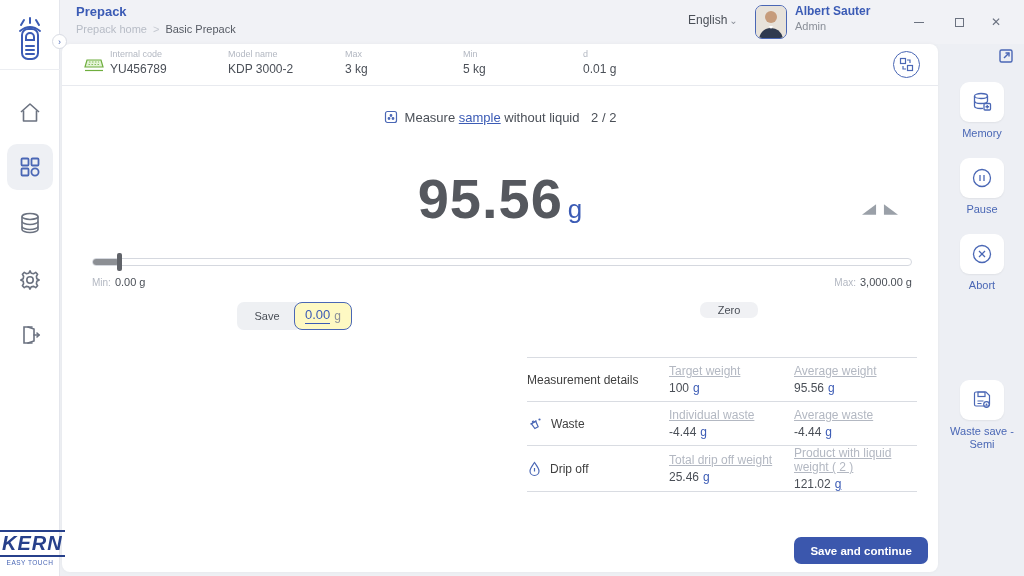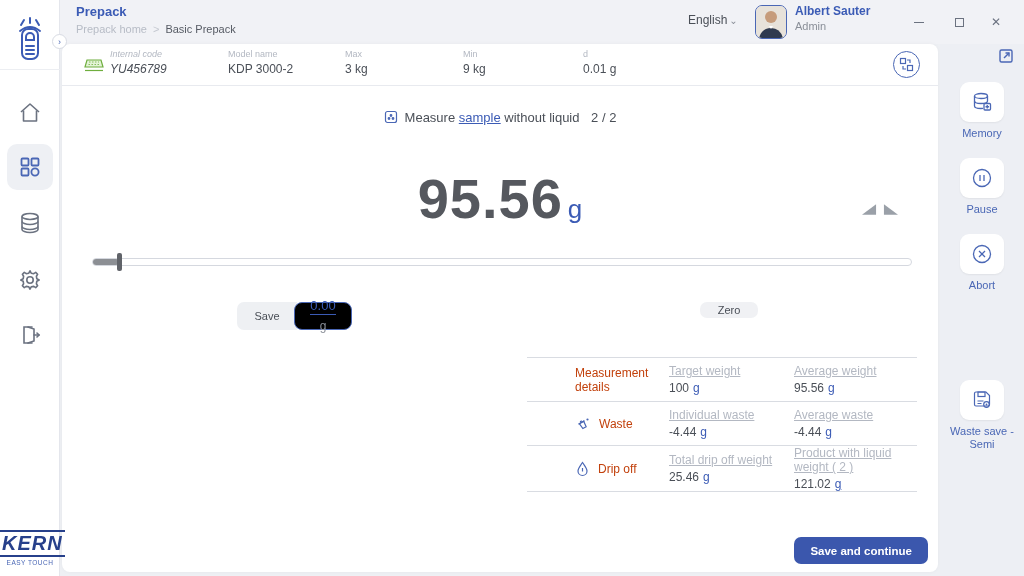--- a/index.html
+++ b/index.html
@@ -35,21 +35,21 @@
 
   
   .card { position:absolute; left:62px; top:44px; width:876px; height:528px; background:#ffffff; border-radius:8px; box-shadow:0 0 4px rgba(0,0,0,0.04); }
 
   
   .device-bar { position:absolute; left:0; top:0; width:100%; height:42px; border-bottom:1px solid #e8eaef; }
   .scale-icon { position:absolute; left:22px; top:15px; }
   .field { position:absolute; top:5px; }
   .field .f-label { font-size:9px; color:#b3b8c2; }
   .field .f-value { font-size:12px; color:#4a4f57; margin-top:3px; }
-  .f0{left:48px;font-style:italic;} .f1{left:166px;} .f2{left:283px;} .f3{left:401px;} .f4{left:521px;}
+  .f0{left:48px;} .f1{left:166px;} .f2{left:283px;} .f3{left:401px;} .f4{left:521px;}
   .switch-btn { position:absolute; right:18px; top:7px; width:27px; height:27px; border:1.5px solid #4a67b5; border-radius:50%; display:flex; align-items:center; justify-content:center; color:#4a67b5; cursor:pointer; background:#fff; }
 
   
   .measure-line { position:absolute; left:0; top:66px; width:100%; text-align:center; font-size:13px; color:#4a4f57; }
   .measure-line .m-icon { display:inline-block; vertical-align:-2px; margin-right:7px; }
   .measure-line a { color:#3b5bb5; text-decoration:underline; }
   .measure-line .counter { margin-left:8px; }
 
   
   .weight-wrap { position:absolute; left:0; top:122px; width:100%; text-align:center; }
@@ -62,30 +62,30 @@
   .slider-fill { position:absolute; left:0; top:0; height:6px; width:26px; background:#8c8f94; border-radius:4px; }
   .slider-handle { position:absolute; left:24px; top:-6px; width:5px; height:18px; background:#606369; border-radius:2px; cursor:pointer; }
   .range-labels { position:absolute; left:30px; top:232px; width:820px; font-size:11px; }
   .range-min { float:left; } .range-max { float:right; }
   .range-labels .rl { color:#b3b8c2; font-size:10px; margin-right:4px; }
   .range-labels .rv { color:#4a4f57; }
 
   
   .tare-group { position:absolute; left:175px; top:258px; display:flex; align-items:stretch; height:28px; cursor:pointer; }
   .tare-label { background:#eef0f3; border-radius:7px 0 0 7px; width:60px; display:flex; align-items:center; justify-content:center; font-size:11px; color:#4a4f57; }
-  .tare-value { background:#000000; border:1.5px solid #4a67b5; border-radius:8px; margin-left:-3px; width:58px; display:flex; align-items:center; justify-content:center; gap:4px;flex-direction:column; }
+  .tare-value { background:#fef9c3; border:1.5px solid #4a67b5; border-radius:8px; margin-left:-3px; width:58px; display:flex; align-items:center; justify-content:center; gap:4px; }
   .tare-value .tv { font-size:13px; color:#3b5bb5; border-bottom:1.5px solid #3b5bb5; line-height:1.1; }
   .tare-value .tu { font-size:12px; color:#8a8f98; }
   .zero-btn { position:absolute; left:638px; top:258px; width:58px; height:16px; background:#f0f1f4; border:none; border-radius:7px; font-size:11px; color:#4a4f57; font-family:inherit; cursor:pointer; }
 
   
   .details { position:absolute; left:465px; top:313px; width:390px; }
   .d-row { display:grid; grid-template-columns:142px 125px 1fr; border-top:1px solid #d9dce2; min-height:44px; align-items:center; }
   .d-row:last-child { border-bottom:1px solid #d9dce2; }
-  .d-rowlabel { font-size:12px; color:#c2410c; display:flex; align-items:center; gap:8px;margin-left:48px; }
+  .d-rowlabel { font-size:12px; color:#404040; display:flex; align-items:center; gap:8px; }
   .d-cell .c-label { font-size:12px; color:#b3b8c2;text-decoration:underline; }
   .d-cell .c-value { font-size:12px; color:#4a4f57; margin-top:3px; }
   .d-cell .c-unit { color:#3b5bb5; text-decoration:underline; margin-left:4px; }
 
   .save-btn { position:absolute; right:10px; bottom:8px; height:27px; padding:0 16px; background:#3b57ad; color:#ffffff; border:none; border-radius:7px; font-size:11.5px; font-weight:bold; font-family:inherit; cursor:pointer; }
 
   
   .right-panel { position:absolute; right:0; top:44px; width:84px; height:532px; background:#edeff4; }
   .expand-btn { position:absolute; right:8px; top:4px; width:18px; height:18px; color:#4a67b5; cursor:pointer; }
   .action { position:absolute; left:0; width:84px; text-align:center; cursor:pointer; }
@@ -217,21 +217,21 @@
     <div class="field f1">
       <div class="f-label">Model name</div>
       <div class="f-value">KDP 3000-2</div>
     </div>
     <div class="field f2">
       <div class="f-label">Max</div>
       <div class="f-value">3 kg</div>
     </div>
     <div class="field f3">
       <div class="f-label">Min</div>
-      <div class="f-value">9 kg</div>
+      <div class="f-value">5 kg</div>
     </div>
     <div class="field f4">
       <div class="f-label">d</div>
       <div class="f-value">0.01 g</div>
     </div>
     <div class="switch-btn">
       <span>
         <svg width="15" height="15" viewBox="0 0 15 15" fill="none" stroke="currentColor" stroke-width="1.2">
           <rect x="1.5" y="1.5" width="5" height="5"></rect>
             <rect x="8.5" y="8.5" width="5" height="5"></rect>
@@ -264,20 +264,24 @@
         </svg>
       <svg width="15" height="14" viewBox="0 0 16 14">
           <polygon points="1,2 1,13 16,13" fill="#9aa0a8"></polygon>
         </svg>
     </span>
   </div>
 
   <div class="slider-track">
     <div class="slider-fill"></div>
     <div class="slider-handle"></div>
+  </div>
+  <div class="range-labels">
+    <span class="range-min"><span class="rl">Min:</span><span class="rv">0.00 g</span></span>
+    <span class="range-max"><span class="rl">Max:</span><span class="rv">3,000.00 g</span></span>
   </div>
 
   <div class="tare-group">
     <div class="tare-label">Save</div>
     <div class="tare-value">
       <span class="tv">0.00</span>
       <span class="tu">g</span>
     </div>
   </div>
   <button class="zero-btn">Zero</button>

